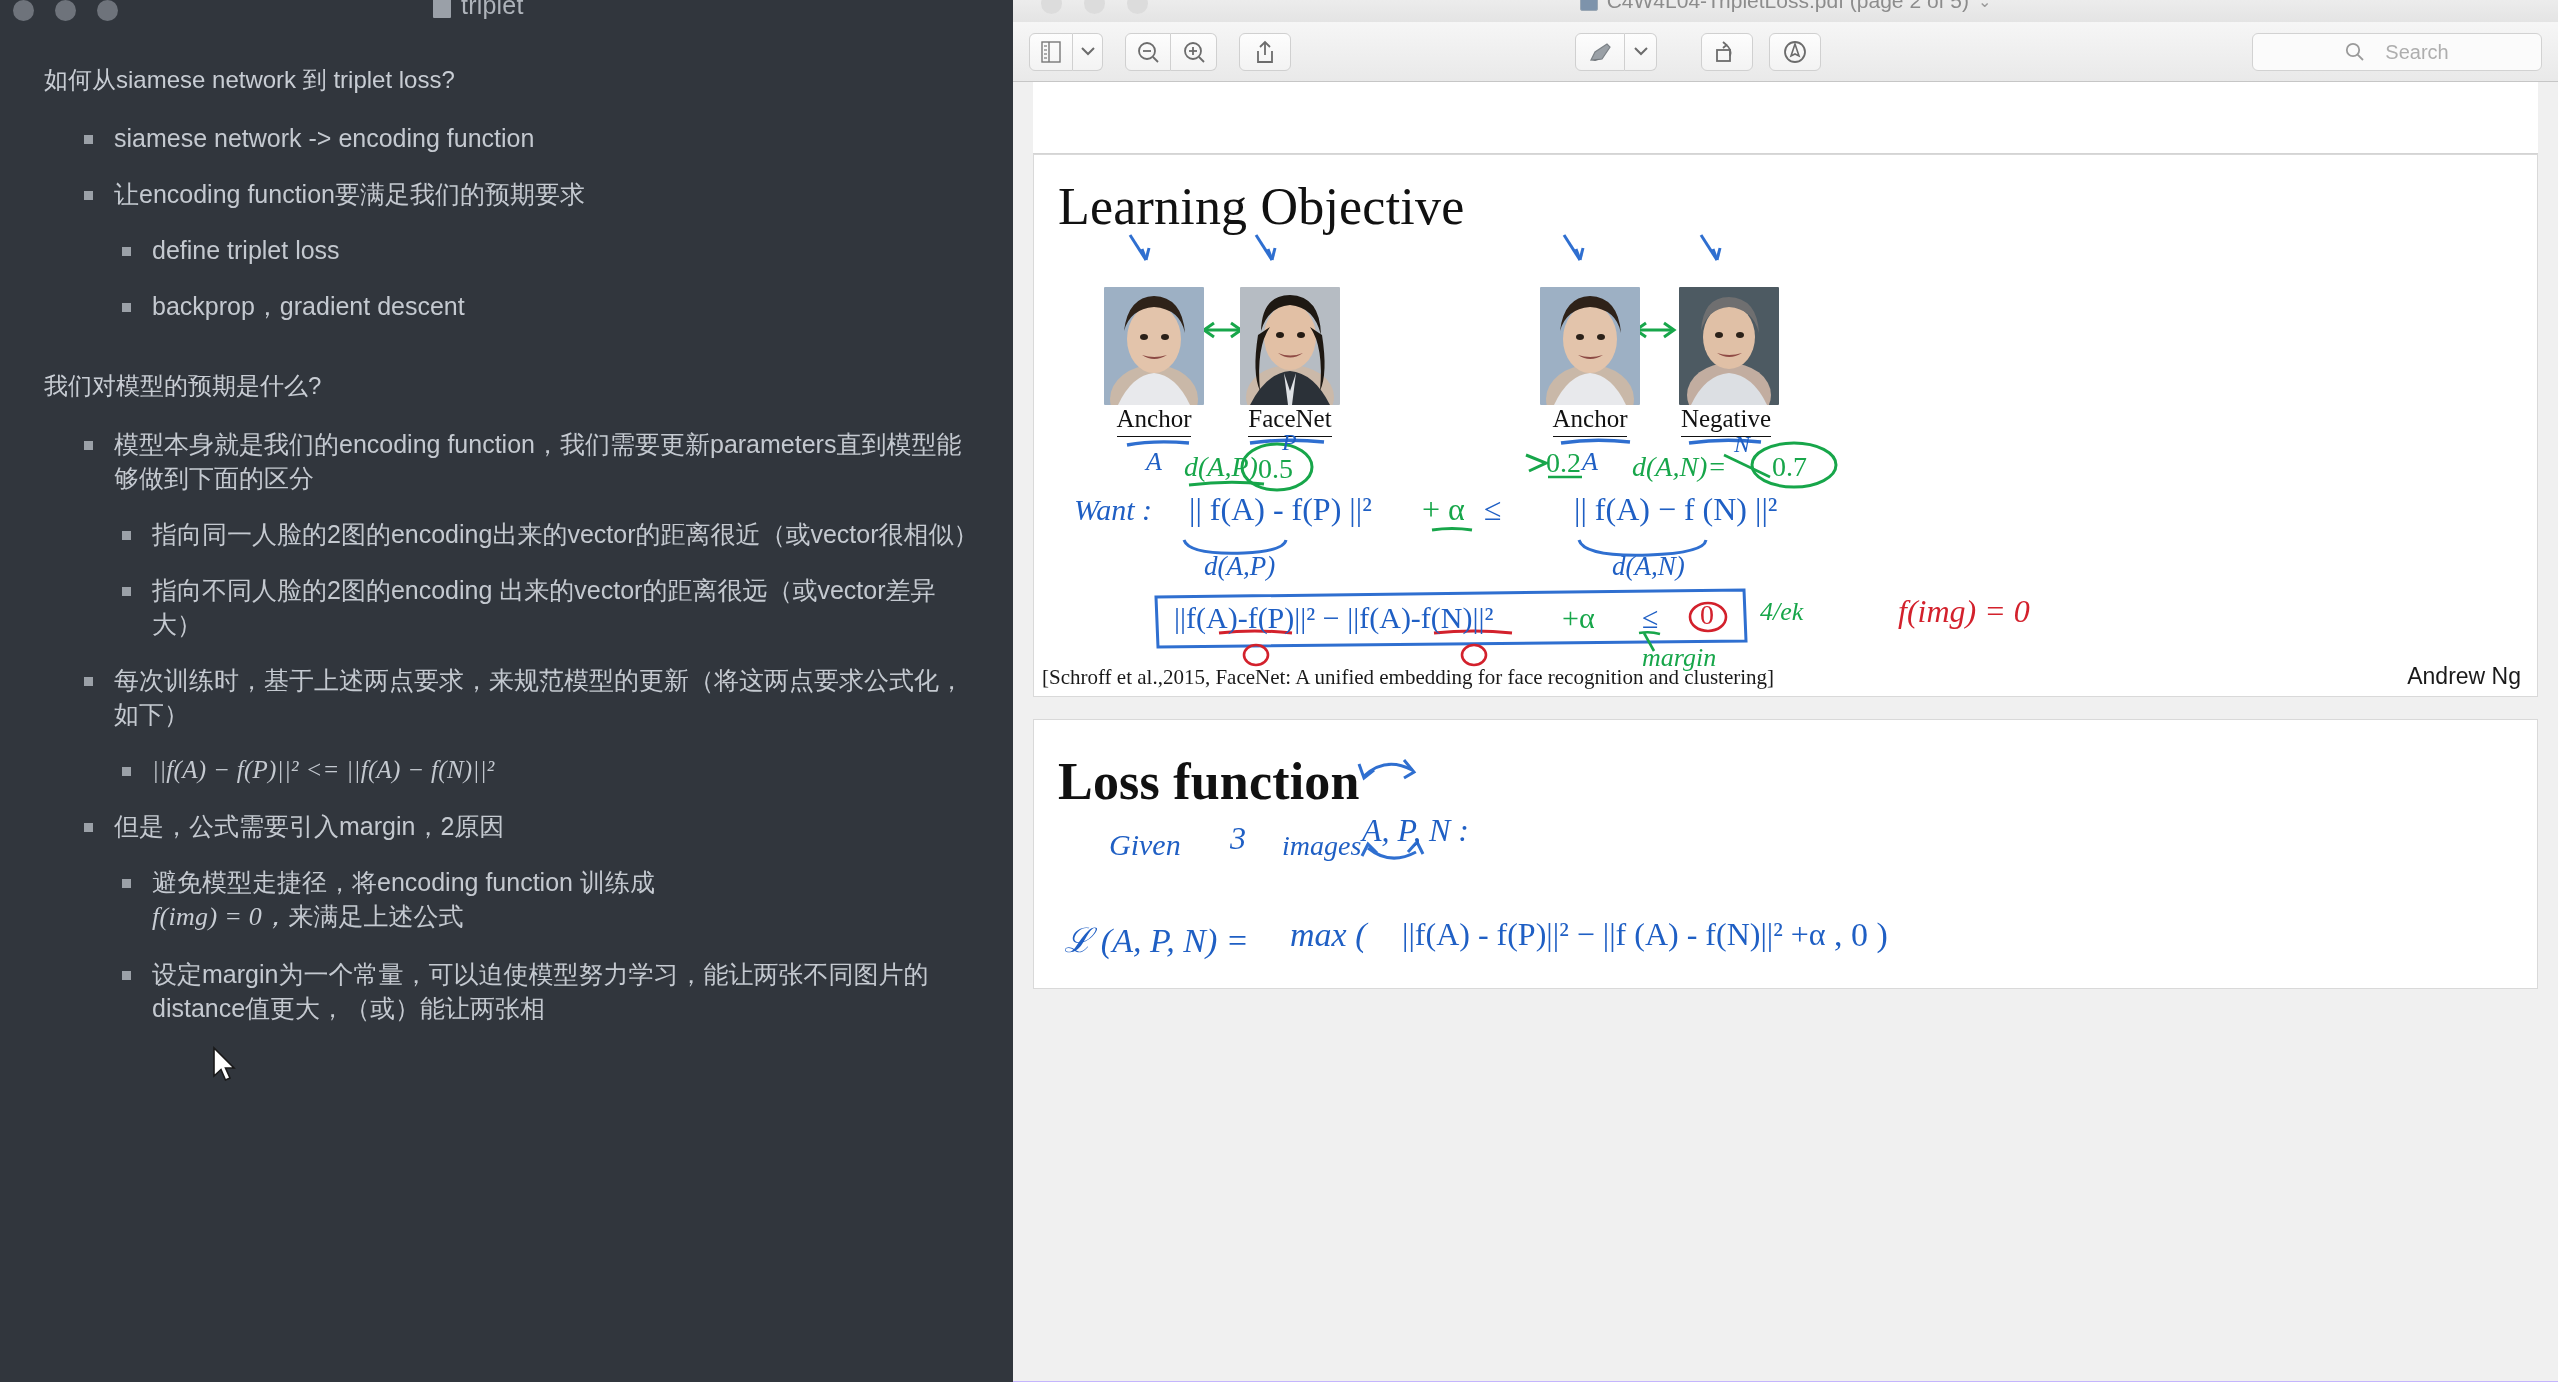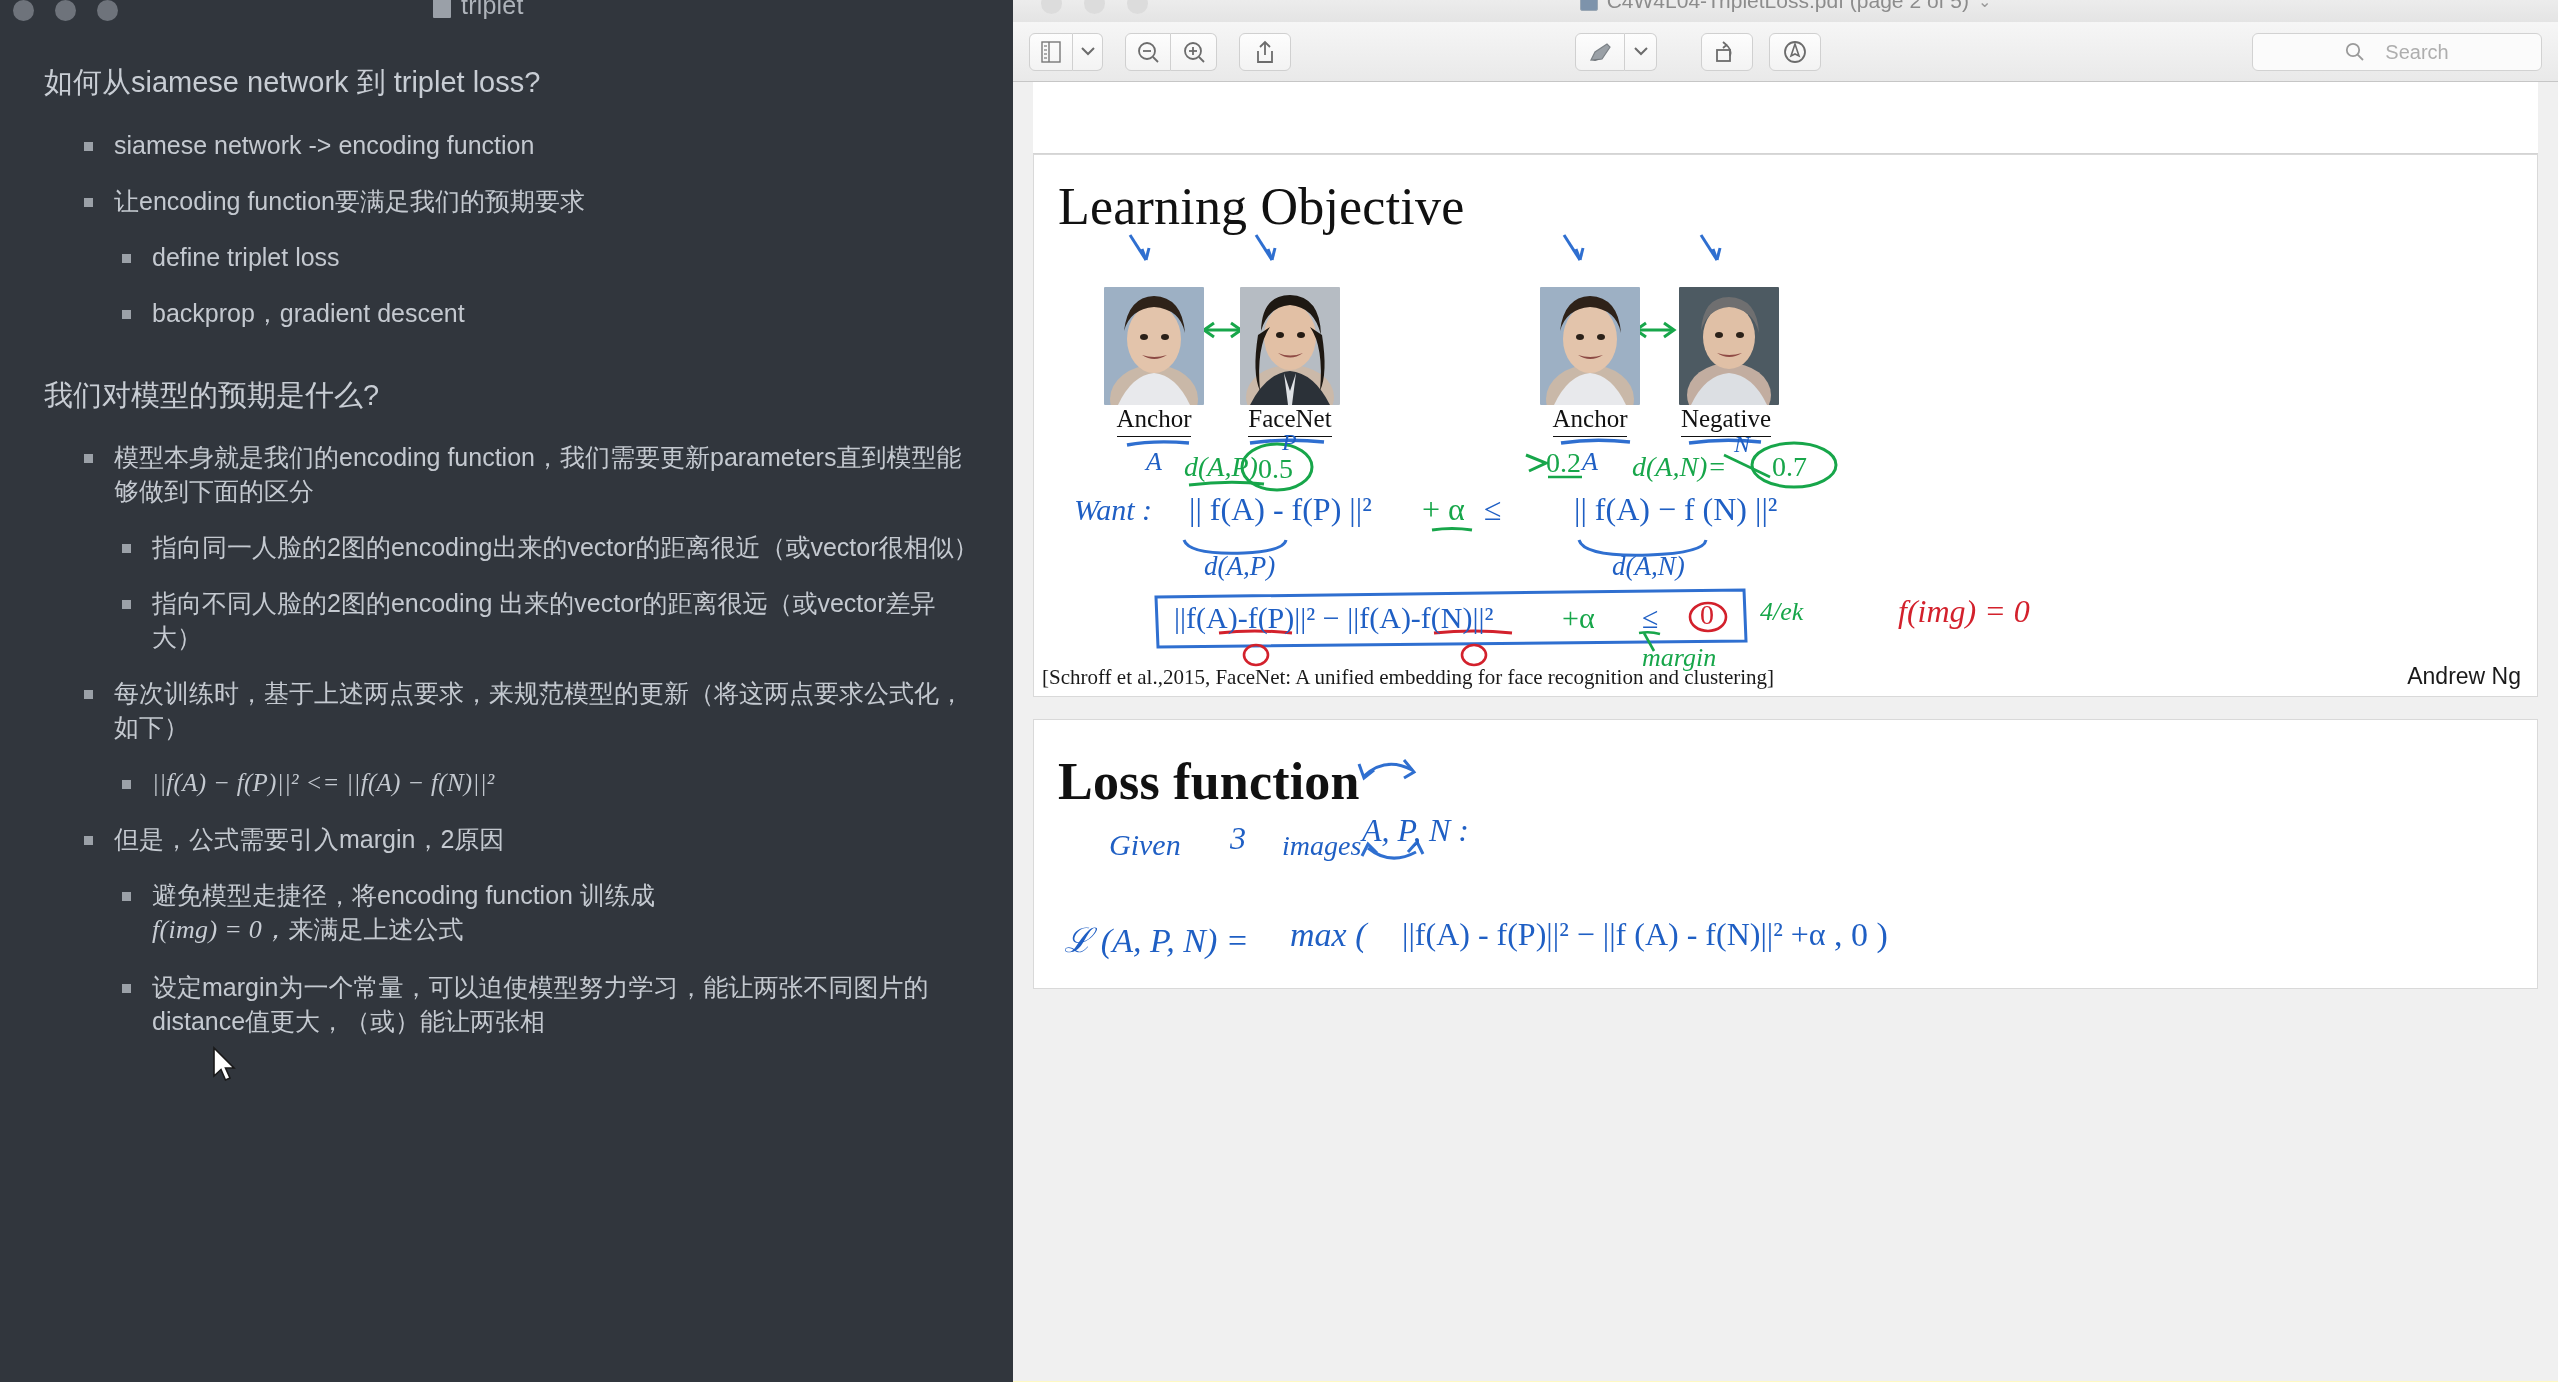--- a/index.html
+++ b/index.html
@@ -36,21 +36,21 @@
     position: absolute; left: 433px; top: -9px;
     display: flex; align-items: center; gap: 10px;
     color: #aeb3ba; font-size: 25px; letter-spacing: .2px;
   }
   .note-tab .tab-sq {
     width: 18px; height: 24px; background: #9aa0a8; border-radius: 1px; display:block;
   }
 
   .note-body { padding: 0 28px 0 40px; color: #c3c8cf; }
   .note-h1 {
-    font-size: 29px; color: #c8cdd4; line-height: 1.3;
+    font-size: 24px; color: #c8cdd4; line-height: 1.3;
     margin: 34px 0 0 4px; font-weight: 400;
   }
   .note-h1.second { margin-top: 47px; }
 
   ul.lvl1, ul.lvl2, ul.lvl3 { list-style: none; }
   ul.lvl1 { margin: 26px 0 0 44px; }
   ul.lvl2 { margin: 16px 0 0 38px; }
 
   li.bullet {
     position: relative;
@@ -76,21 +76,21 @@
     letter-spacing: .3px;
   }
 
   
   .cursor { position: absolute; left: 212px; top: 1047px; width: 26px; height: 36px; }
 
   
   .preview-pane {
     position: relative;
     width: 1545px; height: 1382px;
-    background: #fef9c3;
+    background: #c4b5fd;
     flex: 0 0 1545px;
     overflow: hidden;
   }
   .pv-titlebar {
     position: relative;
     height: 22px; width: 100%;
     background: linear-gradient(#ececec, #e4e4e4);
     border-bottom: 0;
   }
   .pv-traffic { position: absolute; top: -7px; left: 28px; display: flex; gap: 22px; }

